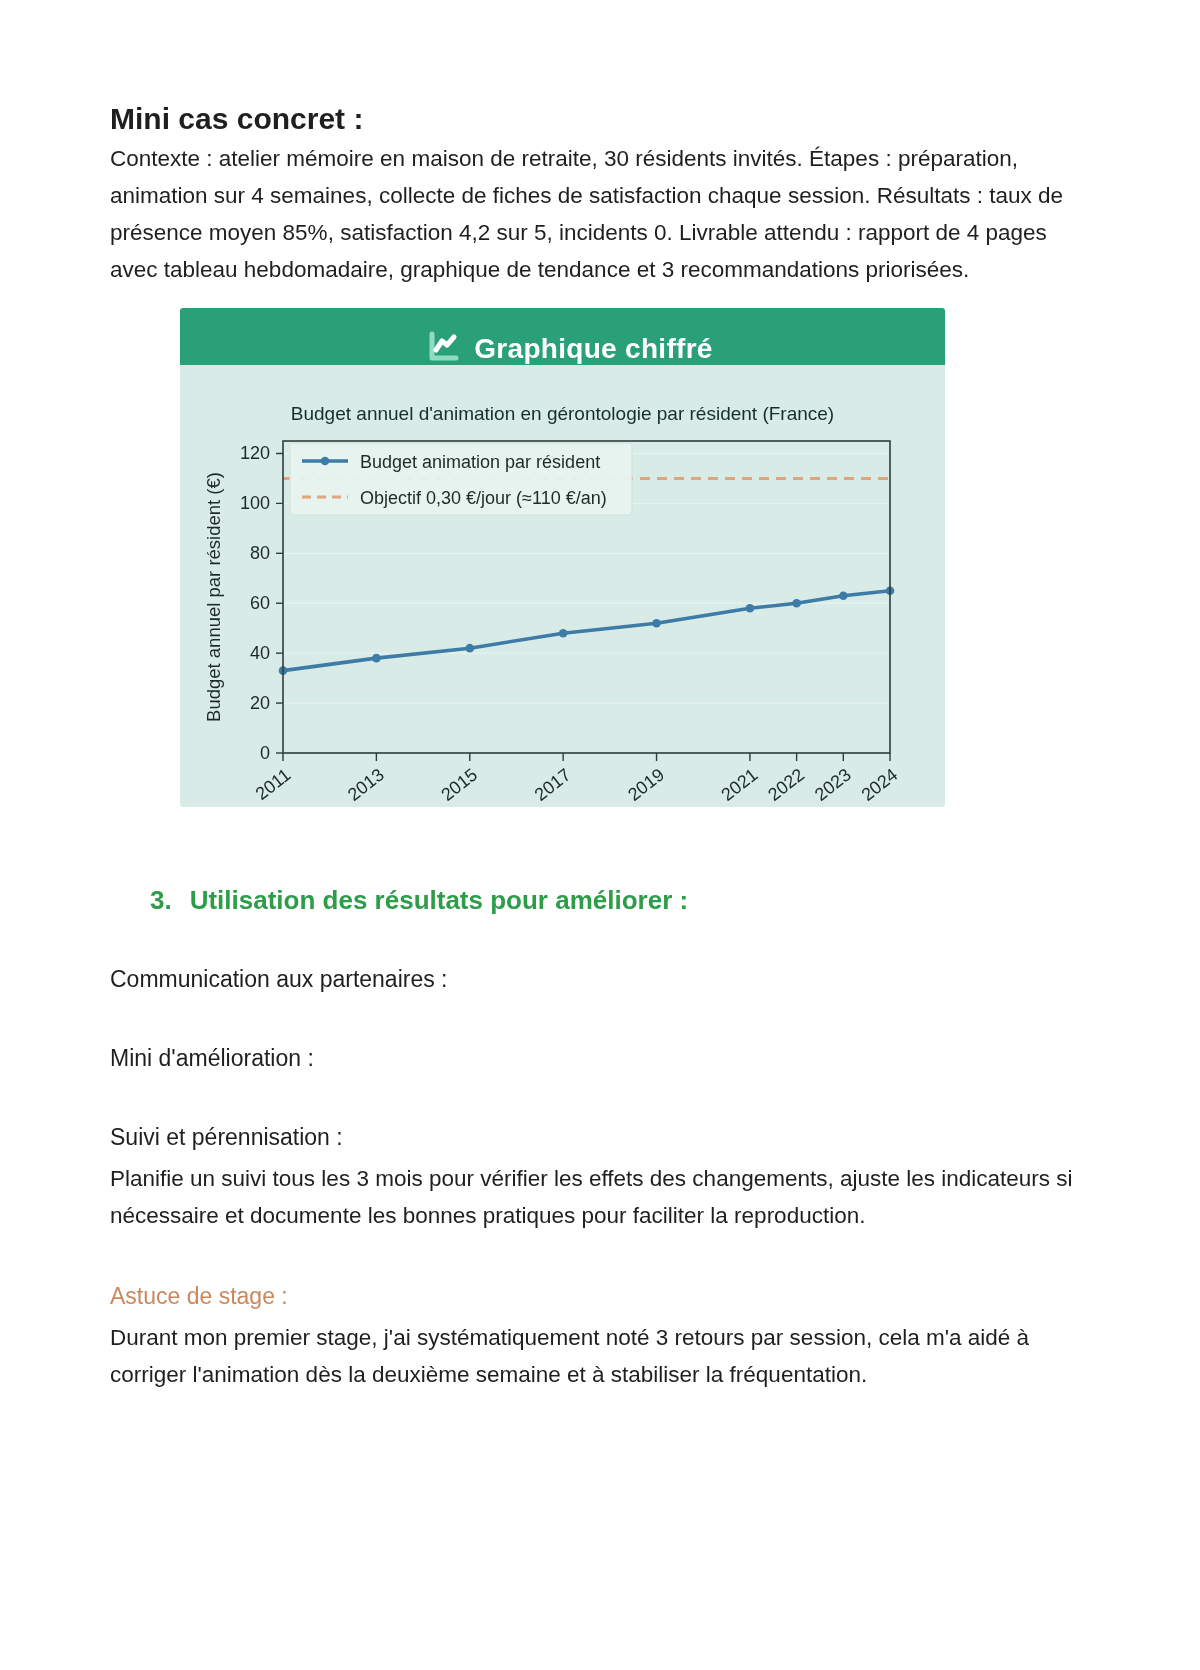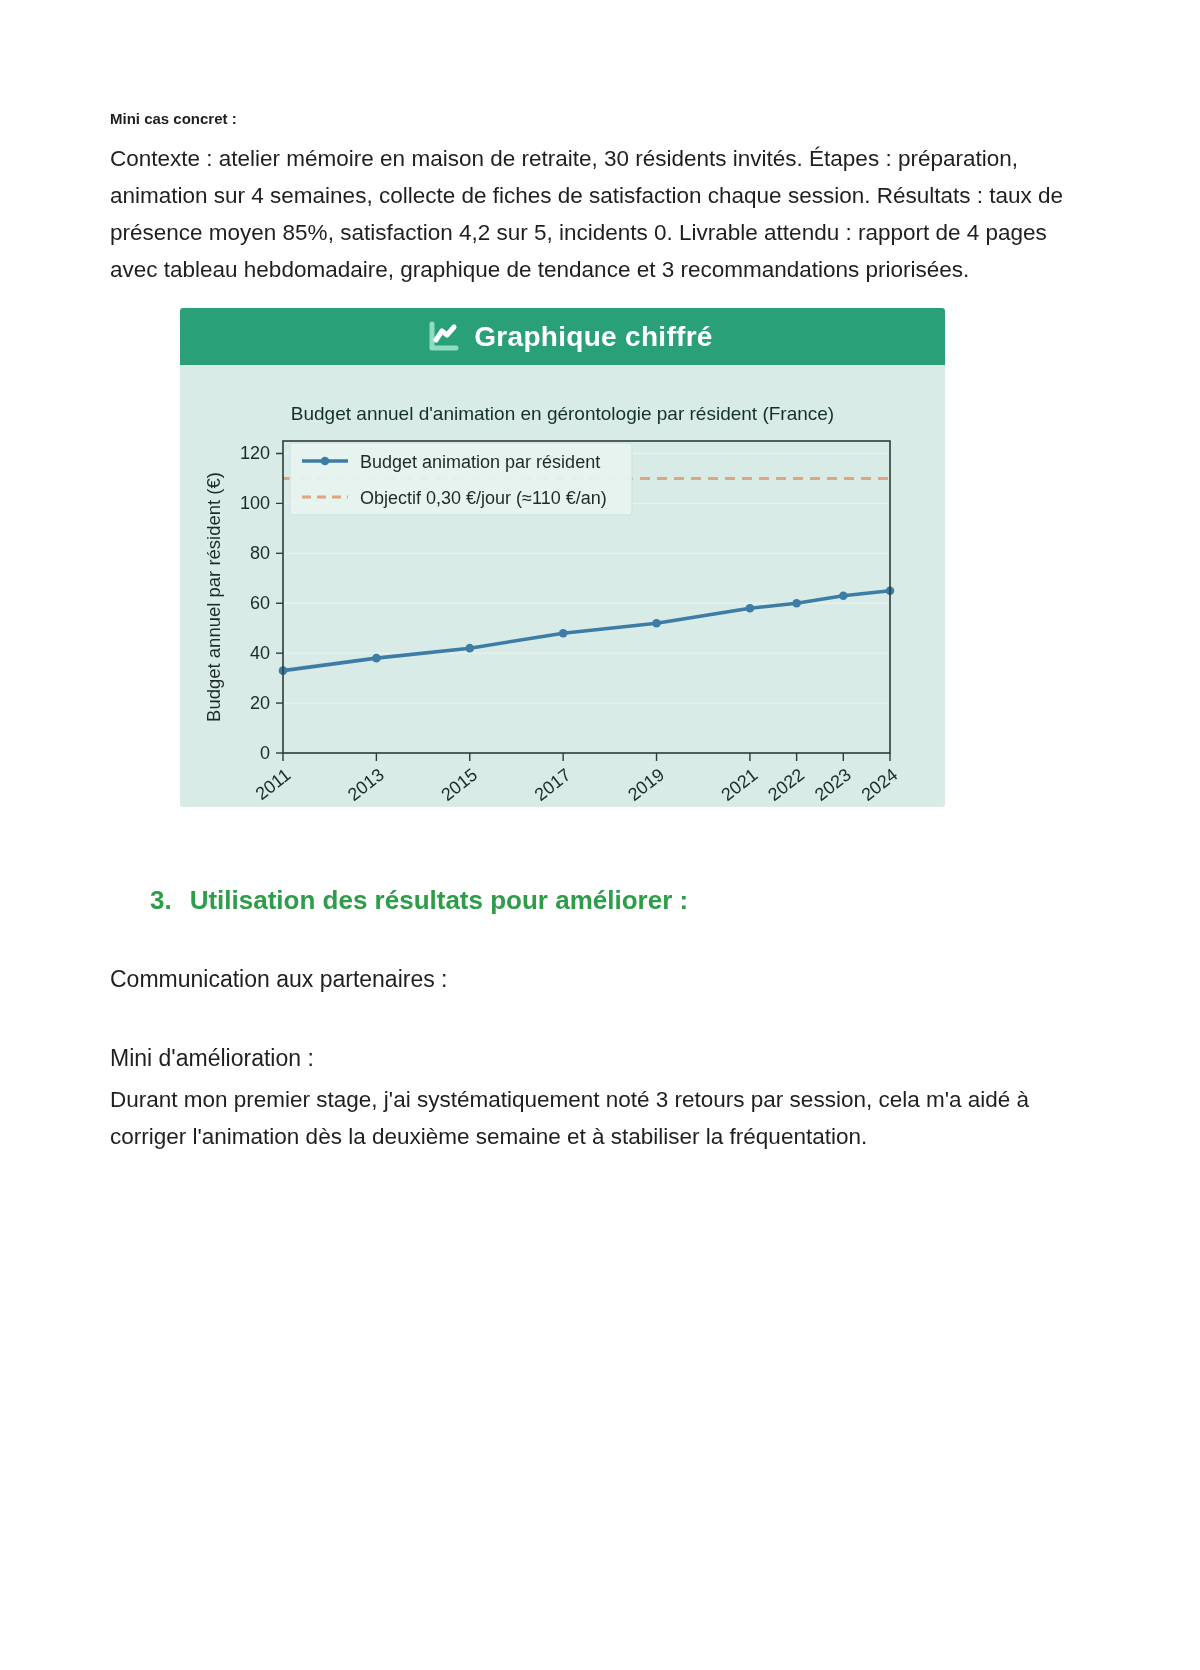--- a/index.html
+++ b/index.html
@@ -3,27 +3,27 @@
 <meta charset="utf-8">
 <style>
   html,body { margin:0; padding:0; }
   body {
     width:1200px; height:1670px; background:#ffffff;
     font-family:"Liberation Sans", sans-serif; color:#1f1f1f;
     position:relative; overflow:hidden;
   }
   .content { margin:0 110px; padding-top:102px; }
 
-  .intro-heading { font-size:15px; font-weight:bold; line-height:33px; margin-bottom:5px; }
+  .intro-heading { font-size:30px; font-weight:bold; line-height:33px; margin-bottom:5px; }
   .para { font-size:22.5px; line-height:37px; }
 
   .chart-card { width:765px; margin:20px 0 0 70px; border-radius:3px; overflow:hidden; }
   .chart-header {
     background:#2aa079; height:57px;
-    display:flex; align-items:center; justify-content:center; gap:13px;padding-left:13px;
+    display:flex; align-items:flex-end; justify-content:center; gap:13px;padding-left:13px;
   }
   .chart-header-title { color:#ffffff; font-size:28px; font-weight:bold; letter-spacing:.3px; }
   .chart-body { background:#d9ebe7; height:442px; box-sizing:border-box; padding-top:38px; }
   .chart-title { text-align:center; font-size:19px; font-weight:500; color:#15302b; margin:0 20px 6px; }
   #plot-svg { display:block; }
 
   .section-heading {
     display:flex; gap:18px; margin:76px 0 0 40px;
     color:#2e9d49; font-size:26px; font-weight:bold; line-height:34px;
   }
@@ -119,18 +119,23 @@
   </div>
 
   <div>
     <div class="block-heading">Communication aux partenaires :</div>
   </div>
 
   <div>
     <div class="block-heading">Mini d'amélioration :</div>
   </div>
 
+  <div>
+    <div class="block-heading">Suivi et pérennisation :</div>
+    <div class="para">Planifie un suivi tous les 3 mois pour vérifier les effets des changements, ajuste les indicateurs si nécessaire et documente les bonnes pratiques pour faciliter la reproduction.</div>
+  </div>
 
   <div>
+    <div class="block-heading orange">Astuce de stage :</div>
     <div class="para">Durant mon premier stage, j'ai systématiquement noté 3 retours par session, cela m'a aidé à corriger l'animation dès la deuxième semaine et à stabiliser la fréquentation.</div>
   </div>
 
 </div>
 
 </body></html>

